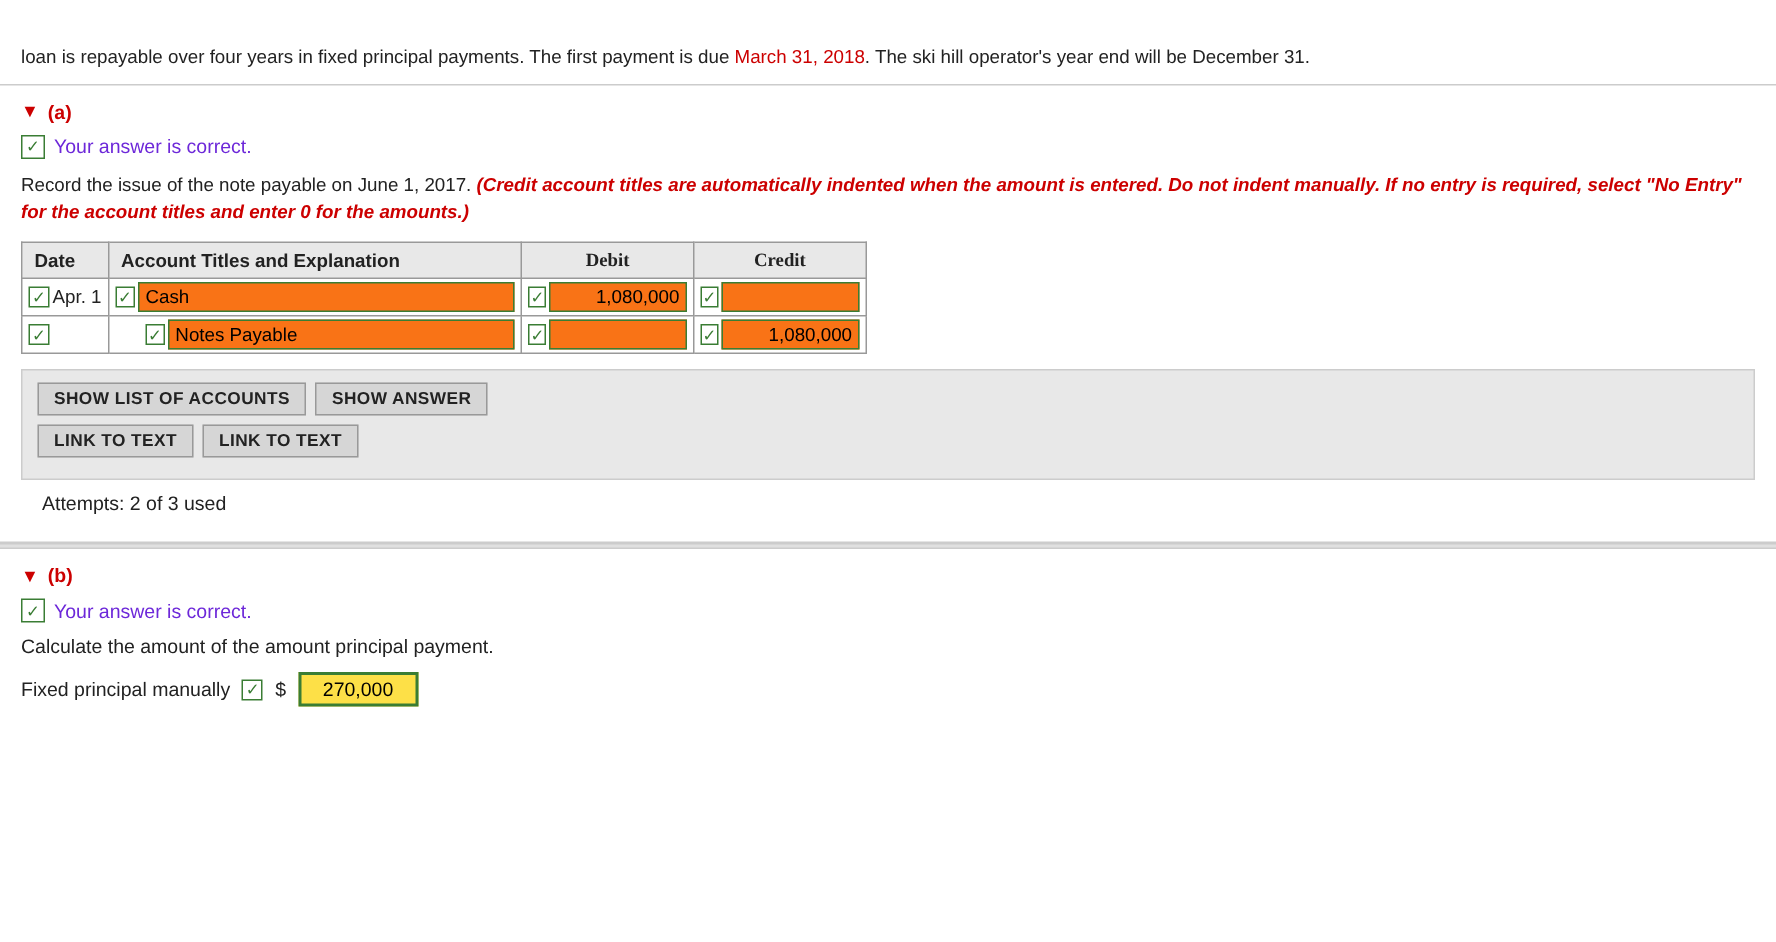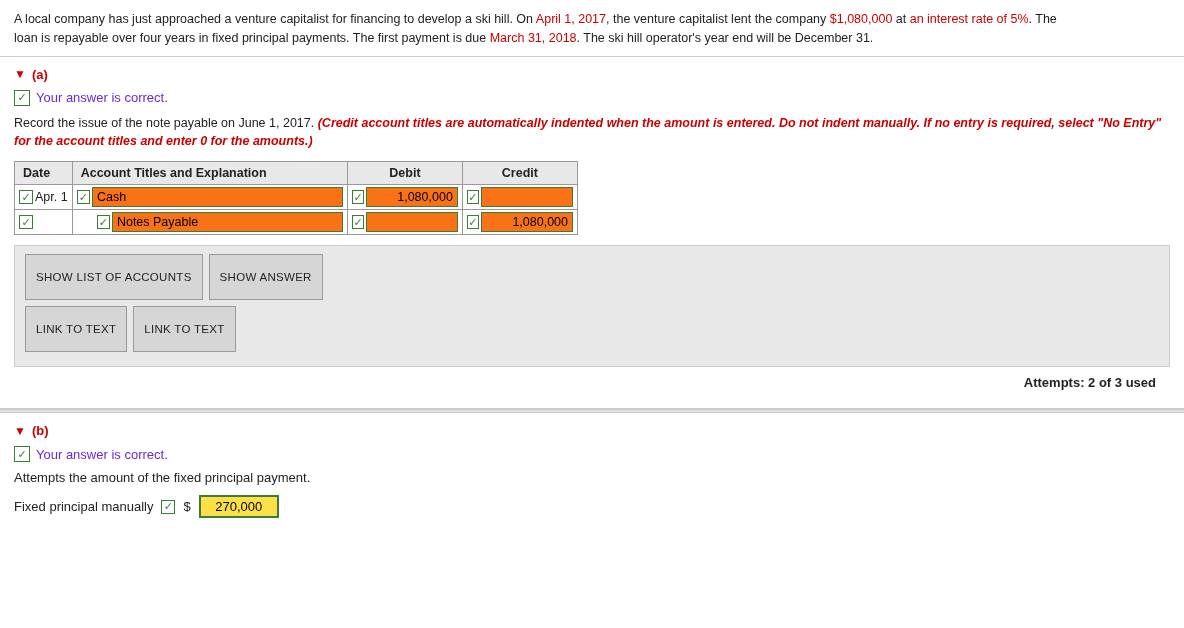--- a/index.html
+++ b/index.html
@@ -84,20 +84,21 @@
       background: #e8e8e8;
       border: 1px solid #999;
       padding: 4px 8px;
       font-size: 12.5px;
       font-weight: bold;
       text-align: left;
     }
     .journal-table th.debit-col, .journal-table th.credit-col {
       text-align: center;
       width: 120px;
+      font-family: Liberation Serif, serif;
     }
     .journal-table td {
       border: 1px solid #999;
       padding: 2px 4px;
       font-size: 12.5px;
       vertical-align: middle;
     }
     .date-cell {
       width: 50px;
       white-space: nowrap;
@@ -145,33 +146,32 @@
       margin-bottom: 0;
     }
     .btn-row {
       display: flex;
       gap: 6px;
       margin-bottom: 6px;
     }
     .btn {
       background: #d6d6d6;
       border: 1px solid #999;
-      padding: 16px 10px;
+      padding: 4px 10px;
       font-size: 11.5px;
-      font-weight: normal;
+      font-weight: bold;
       cursor: pointer;
       color: #222;
       text-transform: uppercase;
       letter-spacing: 0.3px;
     }
 
     .attempts-text {
-      text-align: right;
-      font-size: 13px;
-      font-weight: bold;
+      font-size: 13px;
+      font-weight: normal;
       padding: 8px 14px;
       color: #222;
     }
 
     
     .section-b {
       padding: 10px 14px;
     }
     .calculate-text {
       font-size: 13px;
@@ -195,21 +195,21 @@
       text-align: center;
       outline: none;
     }
   </style>
 </head>
 <body>
 
 <div class="page">
 
   <div class="intro-text">
-    <span>A local company has just approached a venture capitalist for financing to develop a ski hill. On <span class="highlight-red">April 1, 2017</span>, the venture capitalist lent the company <span class="highlight-red">$1,080,000</span> at <span class="highlight-red">an interest rate of 5%</span>. The</span><br>
+    <br>
     <span>loan is repayable over four years in fixed principal payments. The first payment is due <span class="highlight-red">March 31, 2018</span>. The ski hill operator's year end will be December 31.</span>
   </div>
 
   <div class="section">
     <div class="section-header">
       <span class="arrow-icon">▼</span>
       <span class="section-label">(a)</span>
     </div>
 
     <div class="correct-row">
@@ -307,21 +307,21 @@
     <div class="section-header">
       <span class="arrow-icon">▼</span>
       <span class="section-label">(b)</span>
     </div>
 
     <div class="correct-row">
       <span class="check-icon">✓</span>
       <span class="correct-text">Your answer is correct.</span>
     </div>
 
-    <div class="calculate-text">Attempts the amount of the fixed principal payment.</div>
+    <div class="calculate-text">Calculate the amount of the amount principal payment.</div>
 
     <div class="fixed-payment-row">
       <span>Fixed principal manually</span>
       <span class="check-small">✓</span>
       <span class="dollar-sign">$</span>
       <input class="payment-input" type="text" value="270,000" style="">
     </div>
   </div>
 </div>
 

